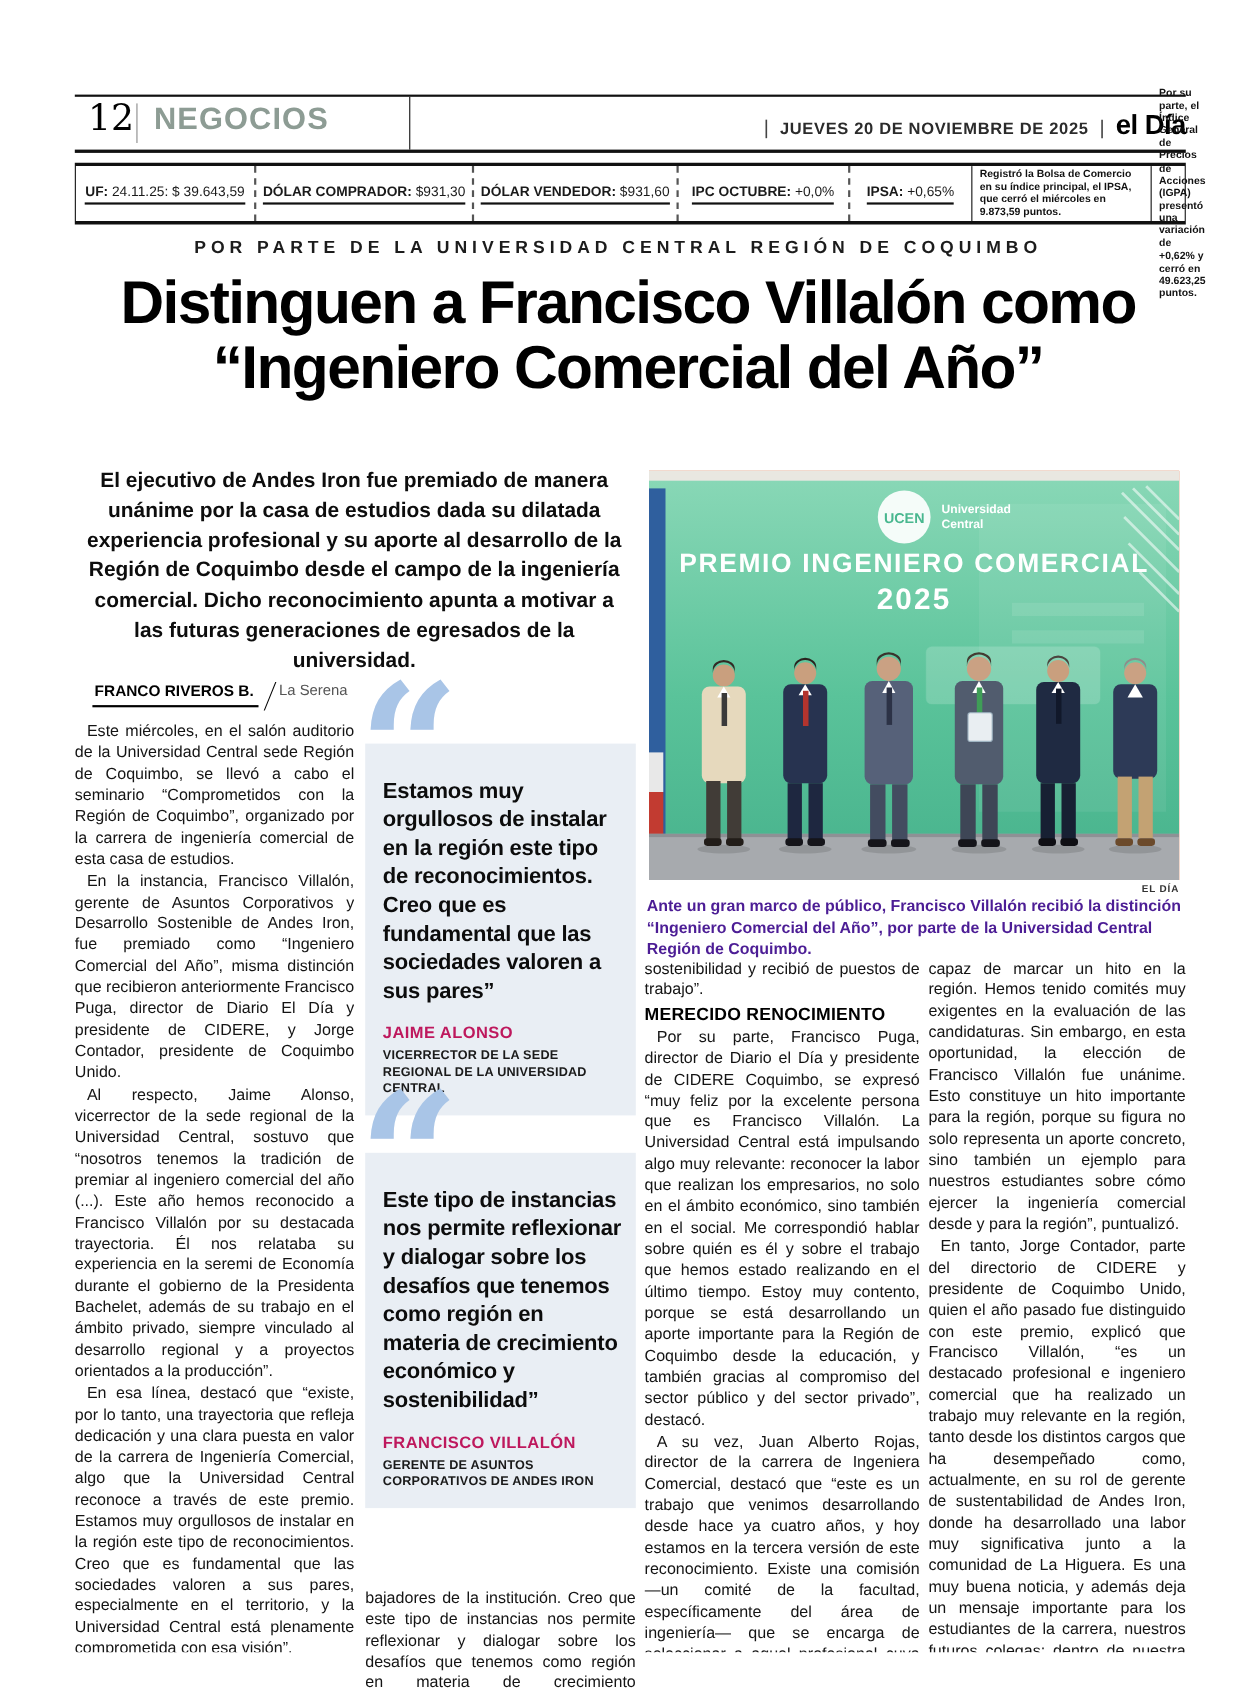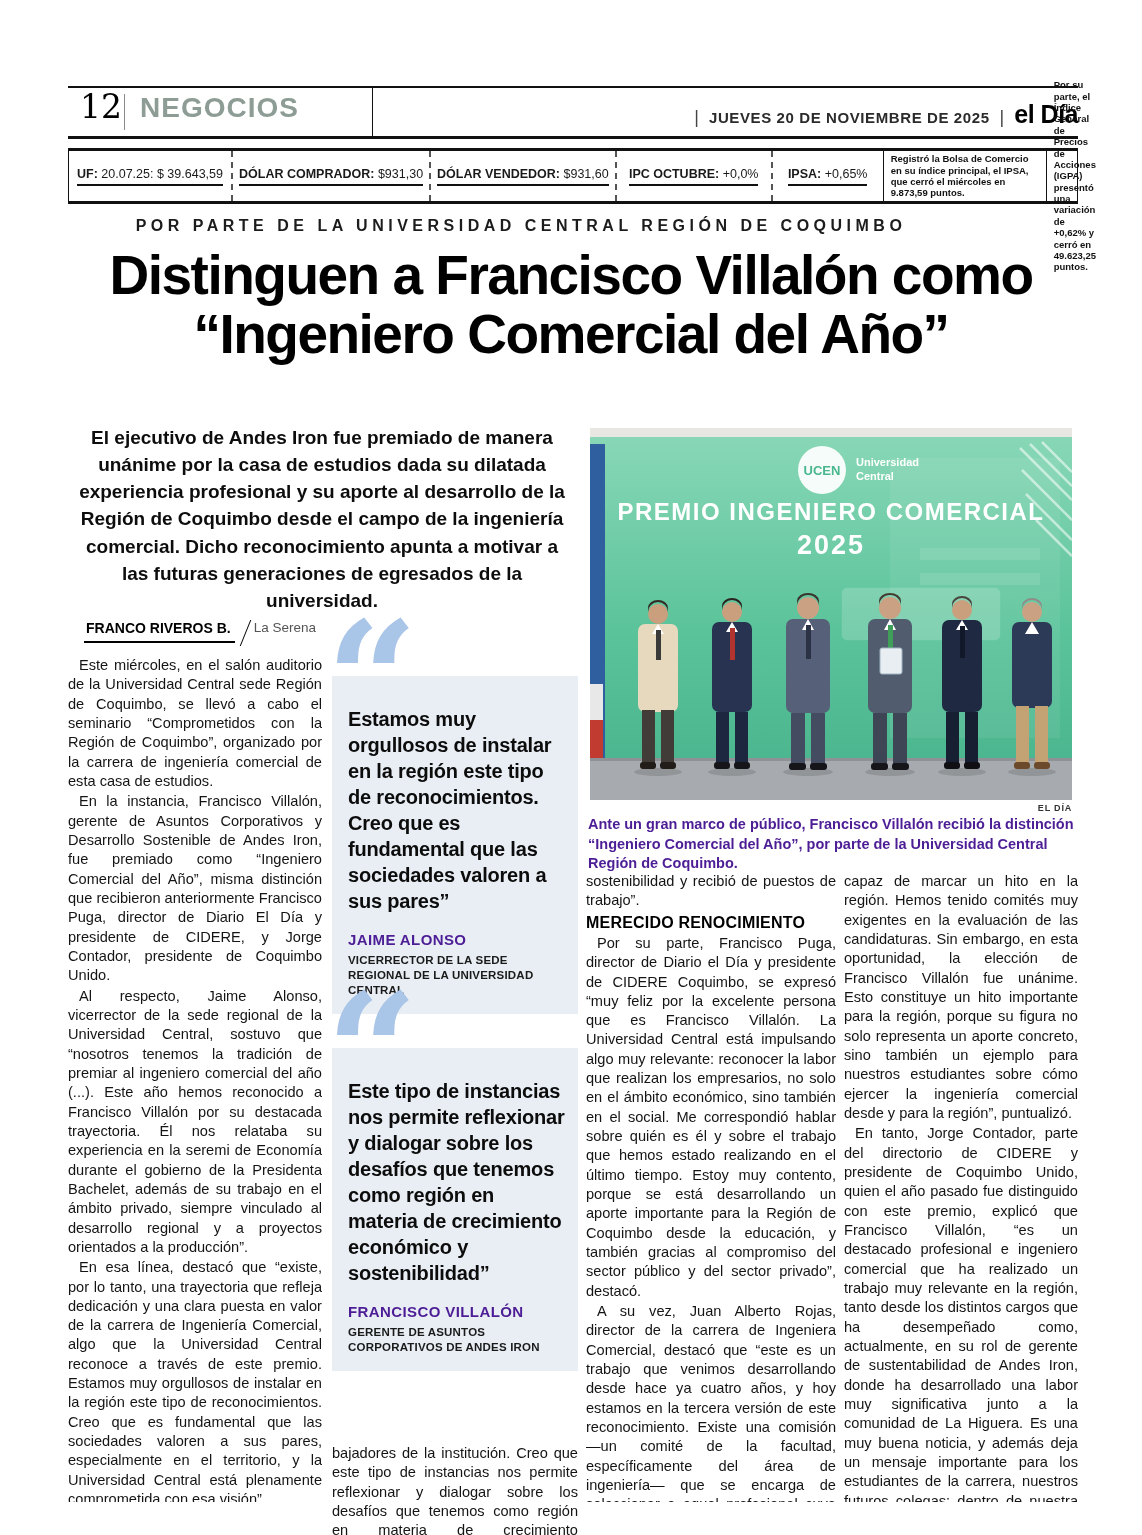--- a/index.html
+++ b/index.html
@@ -26,21 +26,21 @@
   .tk-cell{display:flex;align-items:center;justify-content:center;padding:0 6px;}
   .tk-cell + .tk-cell{border-left:2px dashed #555;}
   .tk-cell.note{border-left:1px solid #111;}
   .tk-inner{font-size:12.5px;border-bottom:2px solid #111;padding-bottom:3px;white-space:nowrap;color:#1a1a1a;}
   .tk-inner b{font-weight:800;}
   .note{font-size:9.5px;font-weight:700;line-height:1.2;text-align:left;color:#111;
         display:flex;align-items:center;padding:3px 7px;}
 
   
   .kicker{left:0;top:217px;width:1042px;text-align:center;font-size:16px;font-weight:600;
-          letter-spacing:4.5px;color:#1c1c1c;}
+          letter-spacing:4.5px;color:#1c1c1c;padding-left:41px;}
   .headline{left:0;top:246px;width:1142px;text-align:center;font-size:55px;font-weight:800;
             line-height:1.07;letter-spacing:-1.5px;color:#000;}
   .lede{left:78px;top:424px;width:488px;font-size:19px;font-weight:700;text-align:center;
         line-height:1.43;color:#0d0d0d;}
 
   
   .byline{left:84px;top:620px;width:254px;display:flex;align-items:flex-start;}
   .by-author{font-size:14px;font-weight:800;color:#000;border-bottom:2.5px solid #000;padding:0 4px 5px 2px;}
   .by-slash{width:10px;height:26px;border-right:1.5px solid #000;transform:skewX(-22deg);margin:0 8px 0 0;}
   .by-loc{font-size:13.5px;color:#555;padding-bottom:5px;}
@@ -56,21 +56,21 @@
   #col4{left:844px;top:872px;width:234px;height:630px;}
 
   
   .pq{position:absolute;width:246px;}
   #pq1{left:332px;top:614px;}
   #pq2{left:332px;top:986px;}
   .pq-mark{position:absolute;top:-14px;left:-6px;font-family:"DejaVu Serif","Liberation Serif",serif;
            font-size:160px;line-height:1;height:130px;color:#a9c5e7;font-weight:700;z-index:2;pointer-events:none;}
   .pq-box{background:#e9eef4;margin-top:62px;padding:30px 13px 16px 16px;}
   .pq-text{font-size:20px;font-weight:800;line-height:1.3;letter-spacing:-0.2px;color:#0c0c0c;text-align:left;}
-  .pq-name{margin-top:17px;font-size:15px;font-weight:800;letter-spacing:0.4px;color:#4c1d95;}
+  .pq-name{margin-top:17px;font-size:15px;font-weight:800;letter-spacing:0.4px;color:#be185d;}
   .pq-role{margin-top:5px;font-size:11.5px;font-weight:600;line-height:1.3;color:#1a1a1a;letter-spacing:0.2px;}
 
   
   .photo{left:590px;top:428px;width:482px;height:372px;overflow:hidden;background:#c2410c;}
   .credit{left:590px;top:803px;width:482px;text-align:right;font-size:9px;font-weight:700;
           letter-spacing:0.8px;color:#333;}
   .caption{left:588px;top:815px;width:486px;font-size:14.5px;font-weight:700;line-height:1.35;color:#4c1d95;text-align:left;}
 </style>
 </head>
 <body>
@@ -85,21 +85,21 @@
   <div class="abs mast-right">
     <span class="mast-sep">|</span>
     <span class="mast-date">JUEVES 20 DE NOVIEMBRE DE 2025</span>
     <span class="mast-sep">|</span>
     <span class="brand">el Día</span>
   </div>
   <div class="abs rule-bottom"></div>
 
   <div class="abs ticker">
     <div class="tk-cell" style="flex:0 0 150px">
-      <span class="tk-inner"><b>UF:</b> <span>20.07.25: $ 39.643,59</span></span>
+      <span class="tk-inner"><b>UF:</b> <span>24.11.25: $ 39.643,59</span></span>
     </div>
     <div class="tk-cell" style="flex:0 0 170px">
       <span class="tk-inner"><b>DÓLAR COMPRADOR:</b> <span>$931,30</span></span>
     </div>
     <div class="tk-cell" style="flex:0 0 158px">
       <span class="tk-inner"><b>DÓLAR VENDEDOR:</b> <span>$931,60</span></span>
     </div>
     <div class="tk-cell" style="flex:0 0 142px">
       <span class="tk-inner"><b>IPC OCTUBRE:</b> <span>+0,0%</span></span>
     </div>

